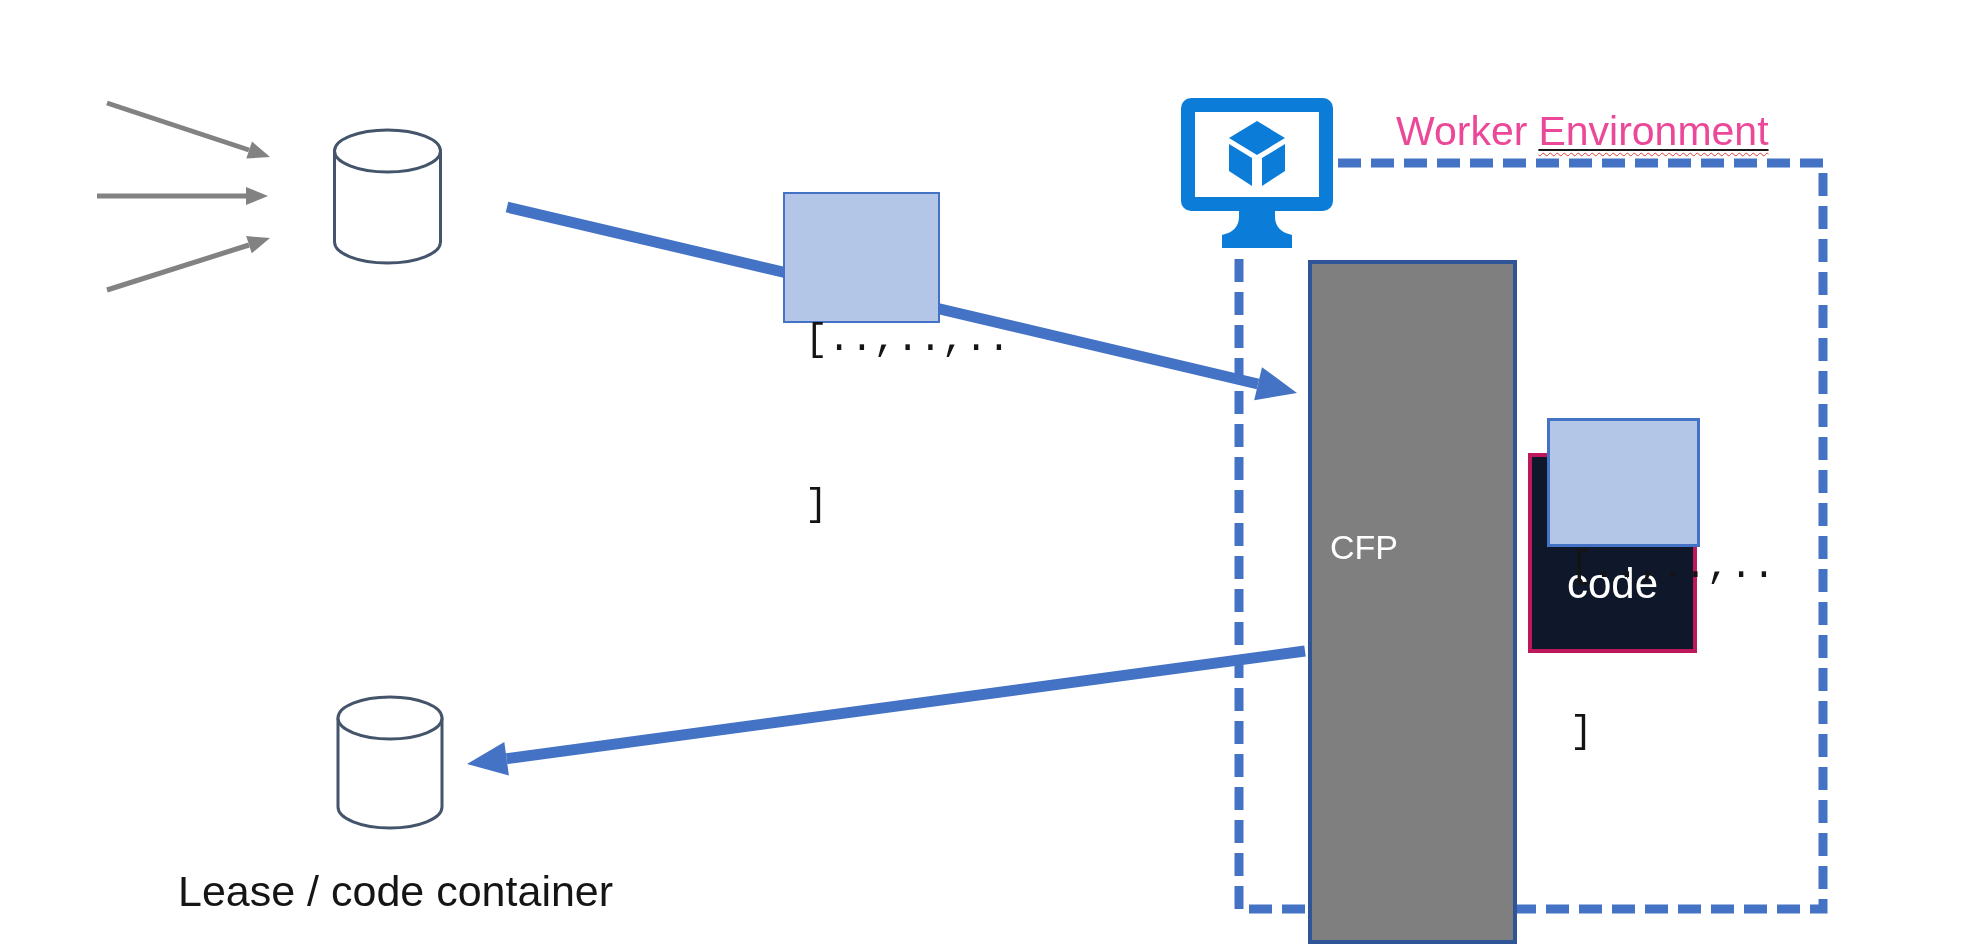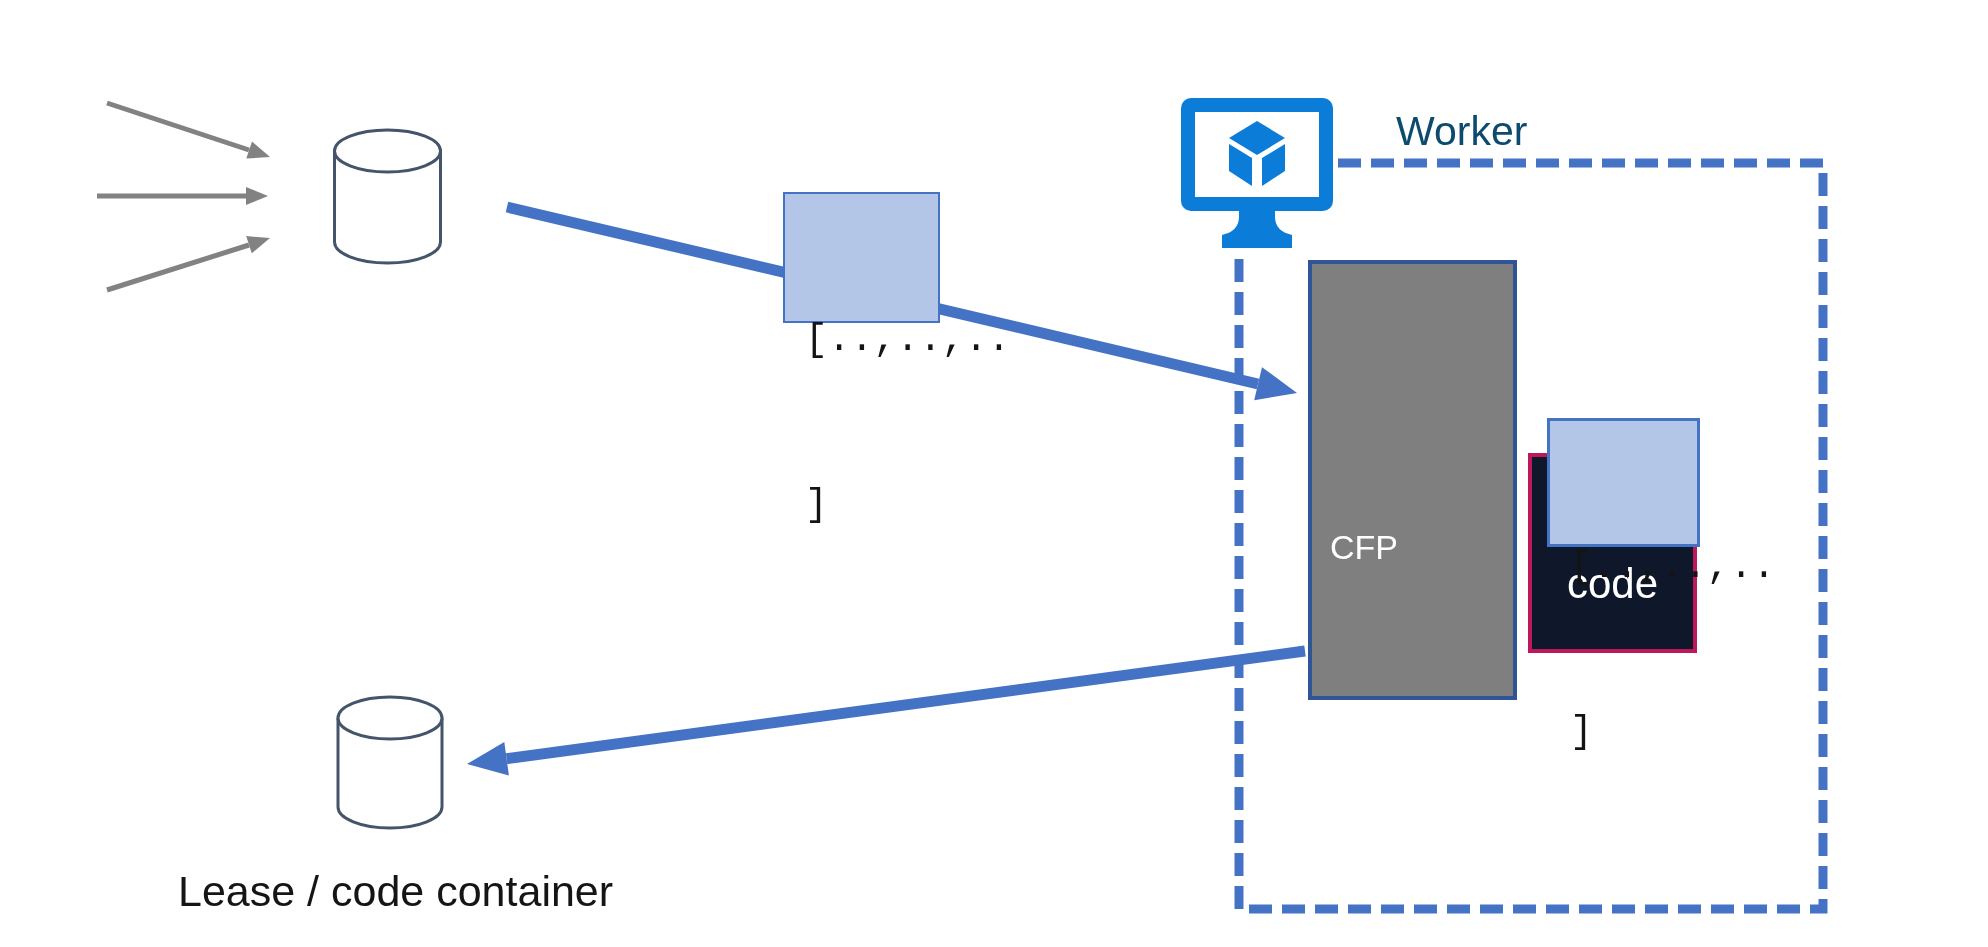--- a/index.html
+++ b/index.html
@@ -24,21 +24,21 @@
     line-height:55px;
     padding:8px 0 0 20px;
     white-space:pre;
   }
   .batch-box .bline{height:55px;}
   .batch1{left:783px;top:192px;width:157px;height:131px;}
   .batch2{left:1547px;top:418px;width:153px;height:129px;border-width:3px;}
 
   .cfp-box{
     position:absolute;
-    left:1308px;top:260px;width:209px;height:440px;
+    left:1308px;top:260px;width:209px;height:684px;
     background:#7F7F7F;
     border:4px solid #2F5597;
     box-sizing:border-box;
   }
   .cfp-box .cfp-label{
     position:absolute;left:18px;top:266px;
     color:#ffffff;font-size:34px;line-height:34px;
   }
 
   .code-box{
@@ -50,21 +50,21 @@
   }
   .code-box .code-label{
     position:absolute;left:0;right:0;bottom:44px;
     text-align:center;
     color:#ffffff;font-size:42px;line-height:42px;
   }
 
   
   .worker-label{
     position:absolute;left:1396px;top:106px;
-    color:#0c4a6e;font-size:41px;line-height:50px;
+    color:#ec4899;font-size:41px;line-height:50px;
     display:flex;column-gap:11px;white-space:nowrap;
   }
   .worker-label .u-solid{
     text-decoration:underline;
     text-decoration-color:#151515;
     text-decoration-thickness:2px;
     text-underline-offset:4px;
   }
   .worker-label .u-wavy{
     text-decoration:underline wavy #E03C31;
@@ -138,20 +138,21 @@
         <polygon points="79,28 107,45 79,62 51,45" fill="#0B7CD8"></polygon>
         <polygon points="51,51 74,65 74,93 51,78" fill="#0B7CD8"></polygon>
         <polygon points="107,51 84,65 84,93 107,78" fill="#0B7CD8"></polygon>
       </g>
       <path d="M61 118 L97 118 L97 124 Q97 138 114 142 L114 155 L44 155 L44 142 Q61 138 61 124 Z" fill="#0B7CD8"></path>
     </svg>
   </div>
 
   <div class="worker-label">
     <span>Worker</span>
+    <span class="u-solid"><span class="u-wavy">Environment</span></span>
   </div>
 
   <div class="cfp-box">
     <span class="cfp-label">CFP</span>
   </div>
 
   <div class="code-box">
     <span class="code-label">code</span>
   </div>
 

